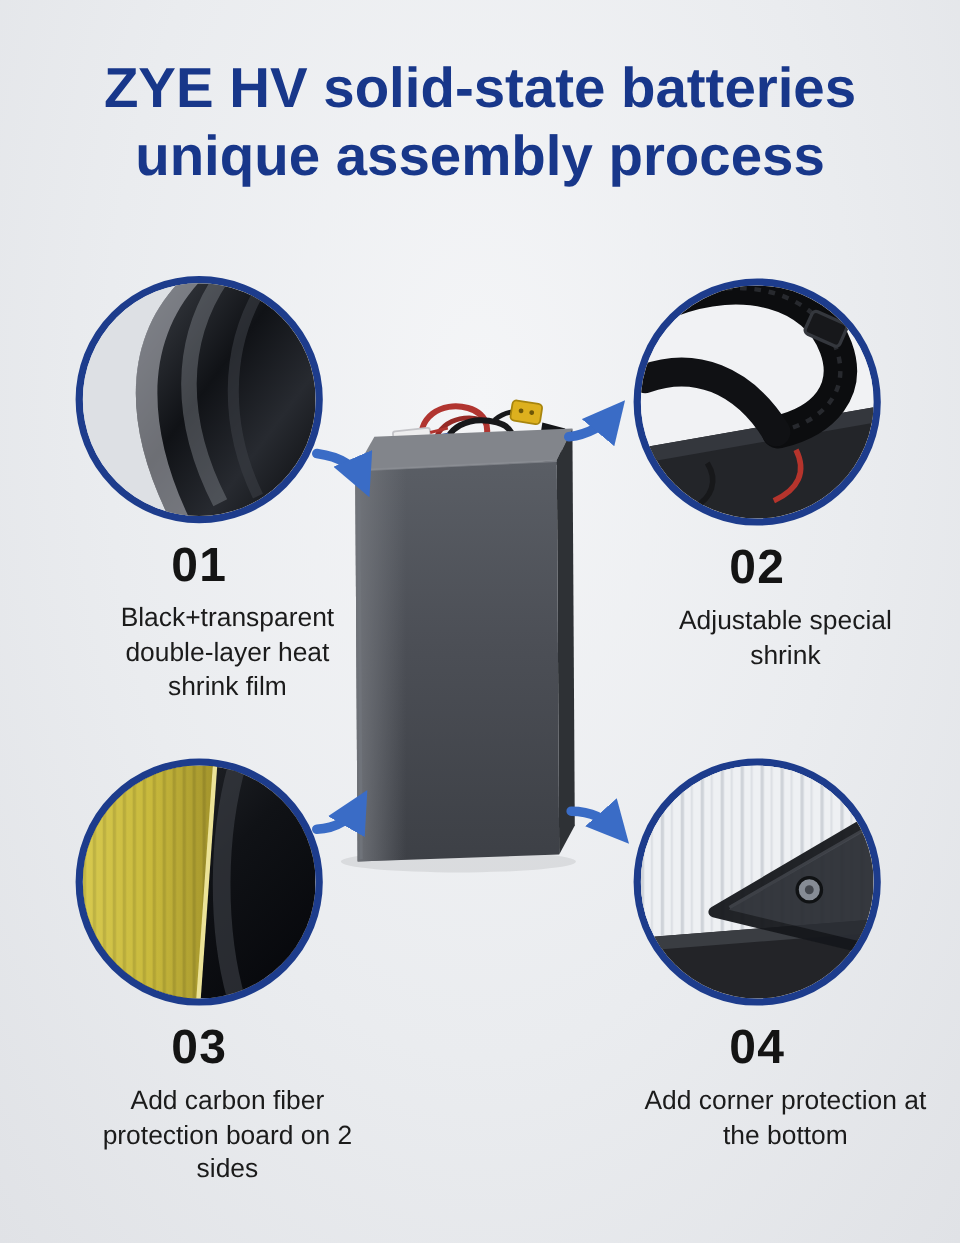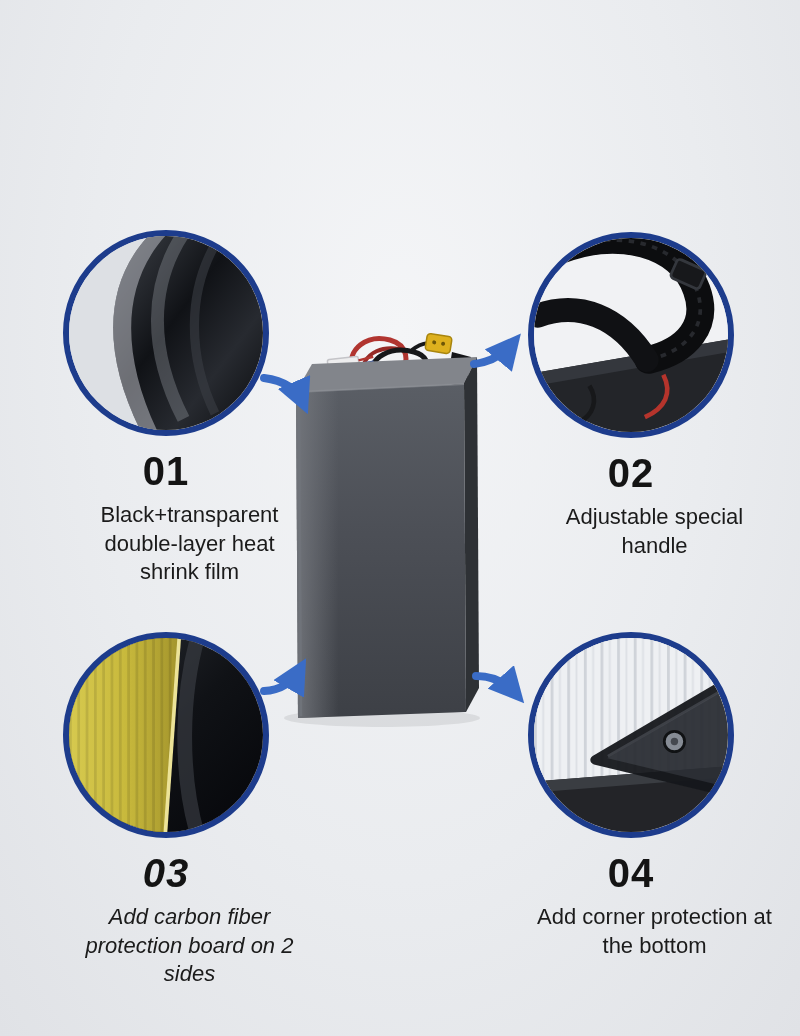--- a/index.html
+++ b/index.html
@@ -17,21 +17,21 @@
     text-align:center; color:#18378a; font-weight:bold;
     font-size:47px; line-height:1.22;
   }
   .title span { display:block; }
   .step {
     position:absolute; width:260px;
     display:flex; flex-direction:column; align-items:center; text-align:center;
   }
   .step-1 { left:36px;  top:230px; }
   .step-2 { left:501px; top:232px; }
-  .step-3 { left:36px;  top:632px;font-style:italic; }
+  .step-3 { left:36px;  top:632px; }
   .step-4 { left:501px; top:632px; }
   .circle {
     width:206px; height:206px; border-radius:50%;
     border:6px solid #1d3c8c; overflow:hidden; background:#dfe2e6;
     flex:0 0 auto;
   }
   .circle svg { display:block; width:100%; height:100%; }
   .step-number {
     margin-top:13px; font-size:40px; font-weight:bold; color:#141414;
     letter-spacing:1px;
@@ -46,20 +46,24 @@
   .overlay {
     position:absolute; left:0; top:0; width:800px; height:1036px;
     pointer-events:none;
   }
 </style>
 </head>
 <body>
 
 <div class="canvas">
 
+  <h1 class="title">
+    <span>ZYE HV solid-state batteries</span>
+    <span>unique assembly process</span>
+  </h1>
 
   <div class="step step-1">
     <div class="circle">
       <svg viewBox="0 0 210 210">
         <defs>
           <linearGradient id="film1" x1="0" y1="0" x2="1" y2="1">
             <stop offset="0" stop-color="#41454c"></stop>
             <stop offset="0.42" stop-color="#101216"></stop>
             <stop offset="0.68" stop-color="#272a30"></stop>
             <stop offset="1" stop-color="#07080a"></stop>
@@ -84,21 +88,21 @@
         <path d="M -10,148 L 220,108 L 220,122 L -10,162 Z" fill="#34373d"></path>
         <path d="M 26,14 C 92,-12 158,6 176,56 C 190,94 166,122 124,132" stroke="#0c0d0f" stroke-width="30" fill="none" stroke-linecap="round"></path>
         <path d="M 26,14 C 92,-12 158,6 176,56 C 190,94 166,122 124,132" stroke="#2e3136" stroke-width="4" fill="none" stroke-dasharray="6 7" opacity="0.8"></path>
         <path d="M 4,84 C 48,68 92,84 122,132" stroke="#101114" stroke-width="26" fill="none" stroke-linecap="round"></path>
         <rect x="150" y="28" width="34" height="22" rx="4" transform="rotate(24 167 39)" fill="#17181b" stroke="#34373d" stroke-width="3"></rect>
         <path d="M 140,148 C 150,168 142,184 120,194" stroke="#b5342c" stroke-width="5" fill="none"></path>
         <path d="M 60,160 C 70,176 64,192 48,200" stroke="#17181a" stroke-width="5" fill="none"></path>
       </svg>
     </div>
     <div class="step-number">02</div>
-    <div class="step-caption cap-2">Adjustable special handle</div>
+    <div class="step-caption cap-2">Adjustable special shrink</div>
   </div>
 
   <div class="step step-3">
     <div class="circle">
       <svg viewBox="0 0 210 210">
         <defs>
           <linearGradient id="yellow3" x1="0" y1="0" x2="1" y2="0">
             <stop offset="0" stop-color="#d9cc52"></stop>
             <stop offset="0.55" stop-color="#c8b93c"></stop>
             <stop offset="1" stop-color="#a3942c"></stop>

